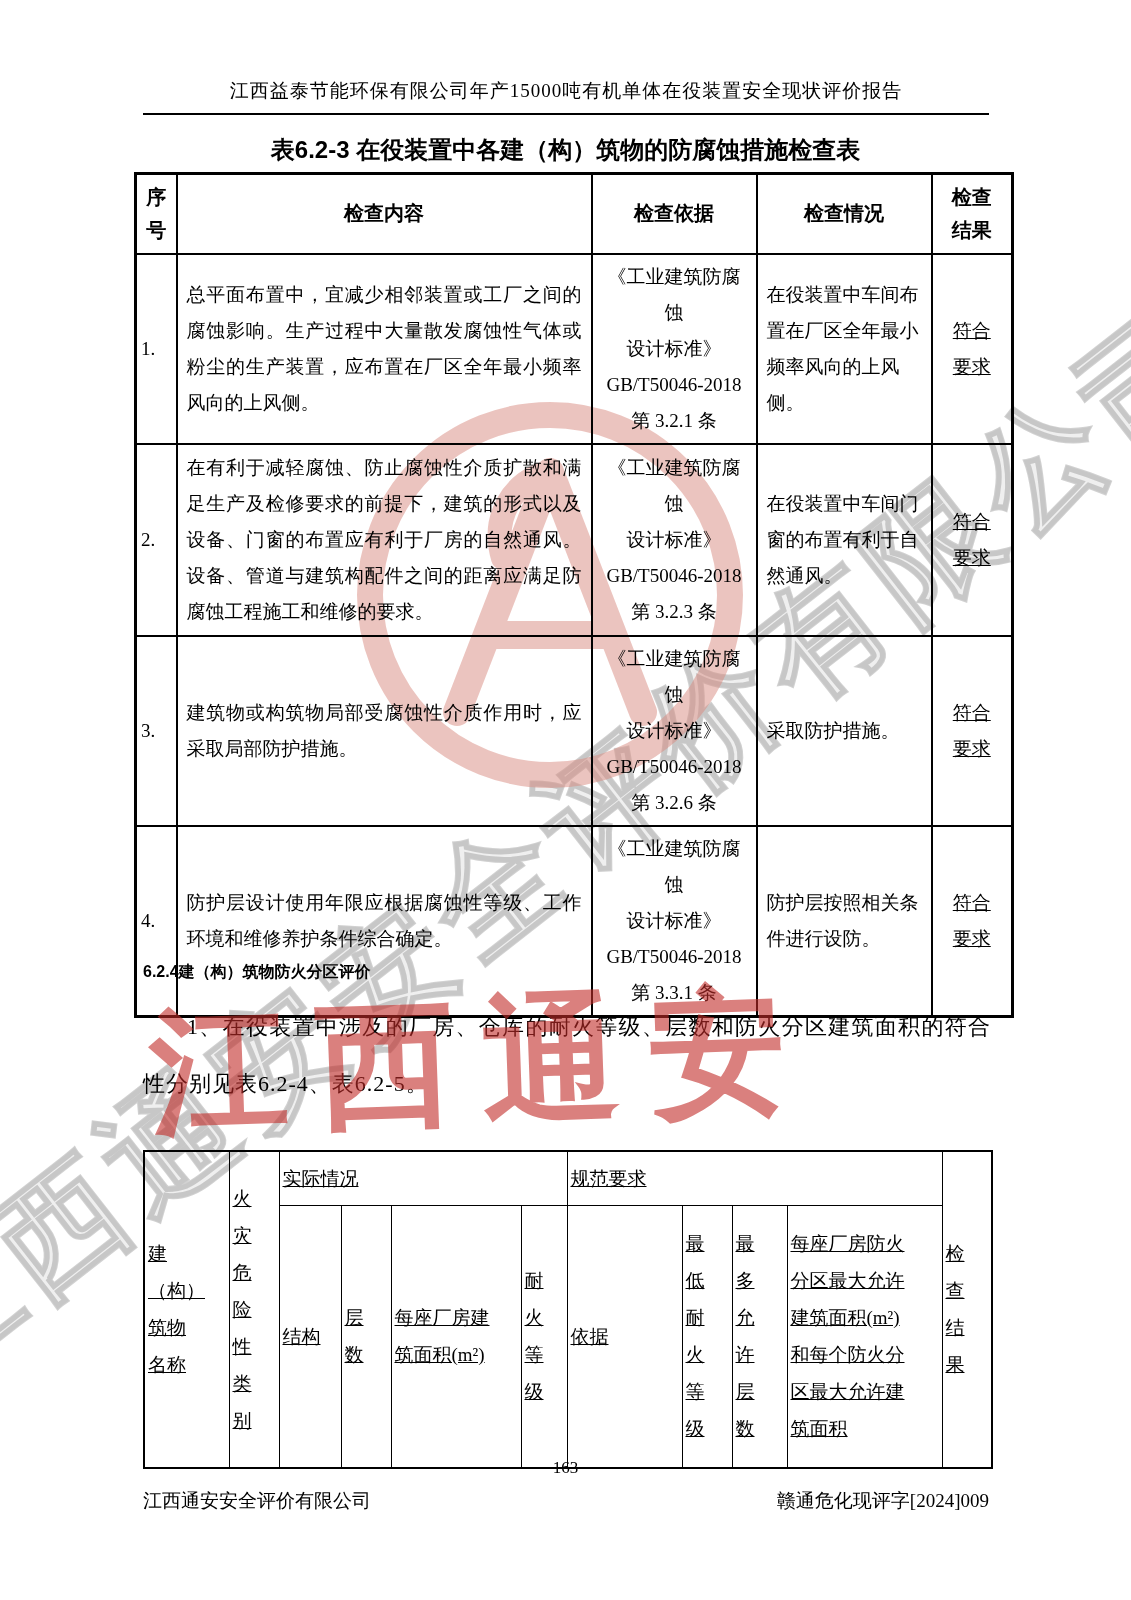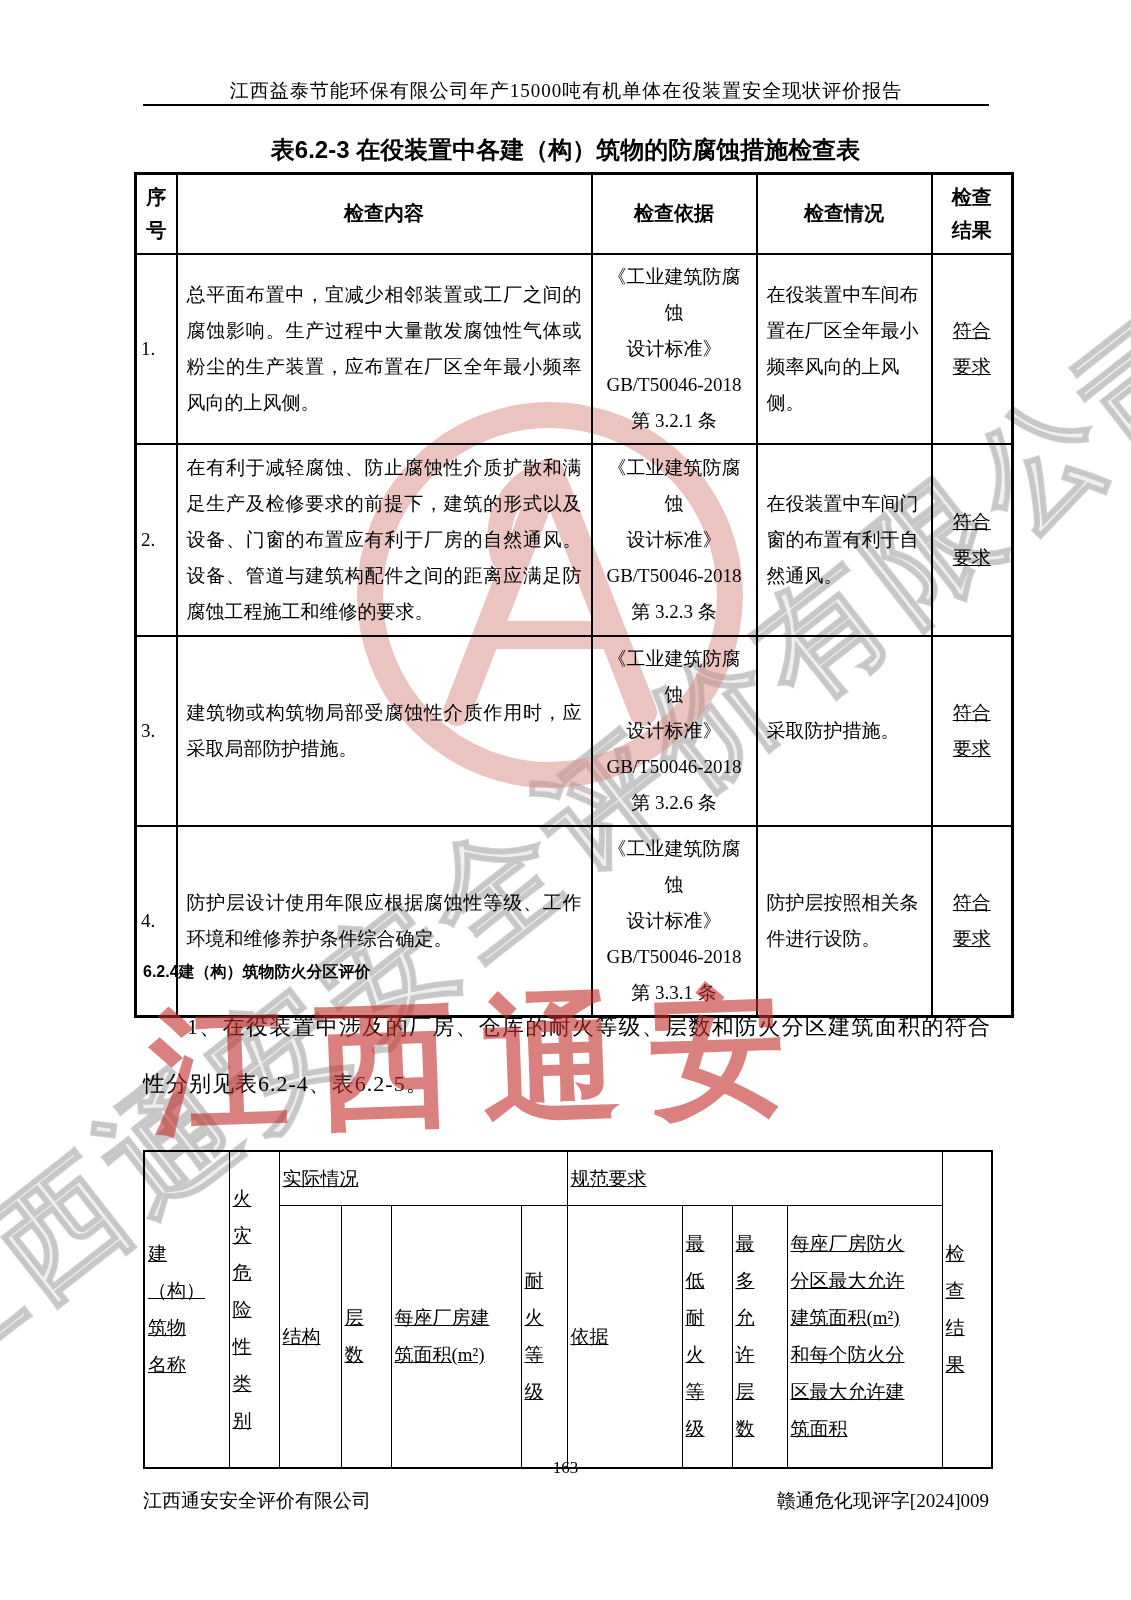--- a/index.html
+++ b/index.html
@@ -12,21 +12,21 @@
   .layer { position:absolute; inset:0; }
   .content { z-index:1; }
   .wm-under { z-index:0; pointer-events:none; }
   .wm-over { z-index:2; pointer-events:none; }
 
   .pl { white-space:pre-line; }
 
   .doc-header {
     position:absolute; top:78px; left:143px; width:846px;
     text-align:center; font-size:19px; letter-spacing:1px;
-    padding-bottom:0; border-bottom:2px solid #000;
+    padding-bottom:9px; border-bottom:2px solid #000;
   }
 
   .t1-title {
     position:absolute; top:134px; left:0; width:100%; text-align:center;
     font-family:"Liberation Sans","DejaVu Sans",sans-serif; font-weight:bold; font-size:24px;
   }
 
   table.t1 {
     position:absolute; top:172px; left:134px; width:877px;
     border-collapse:collapse; table-layout:fixed;

